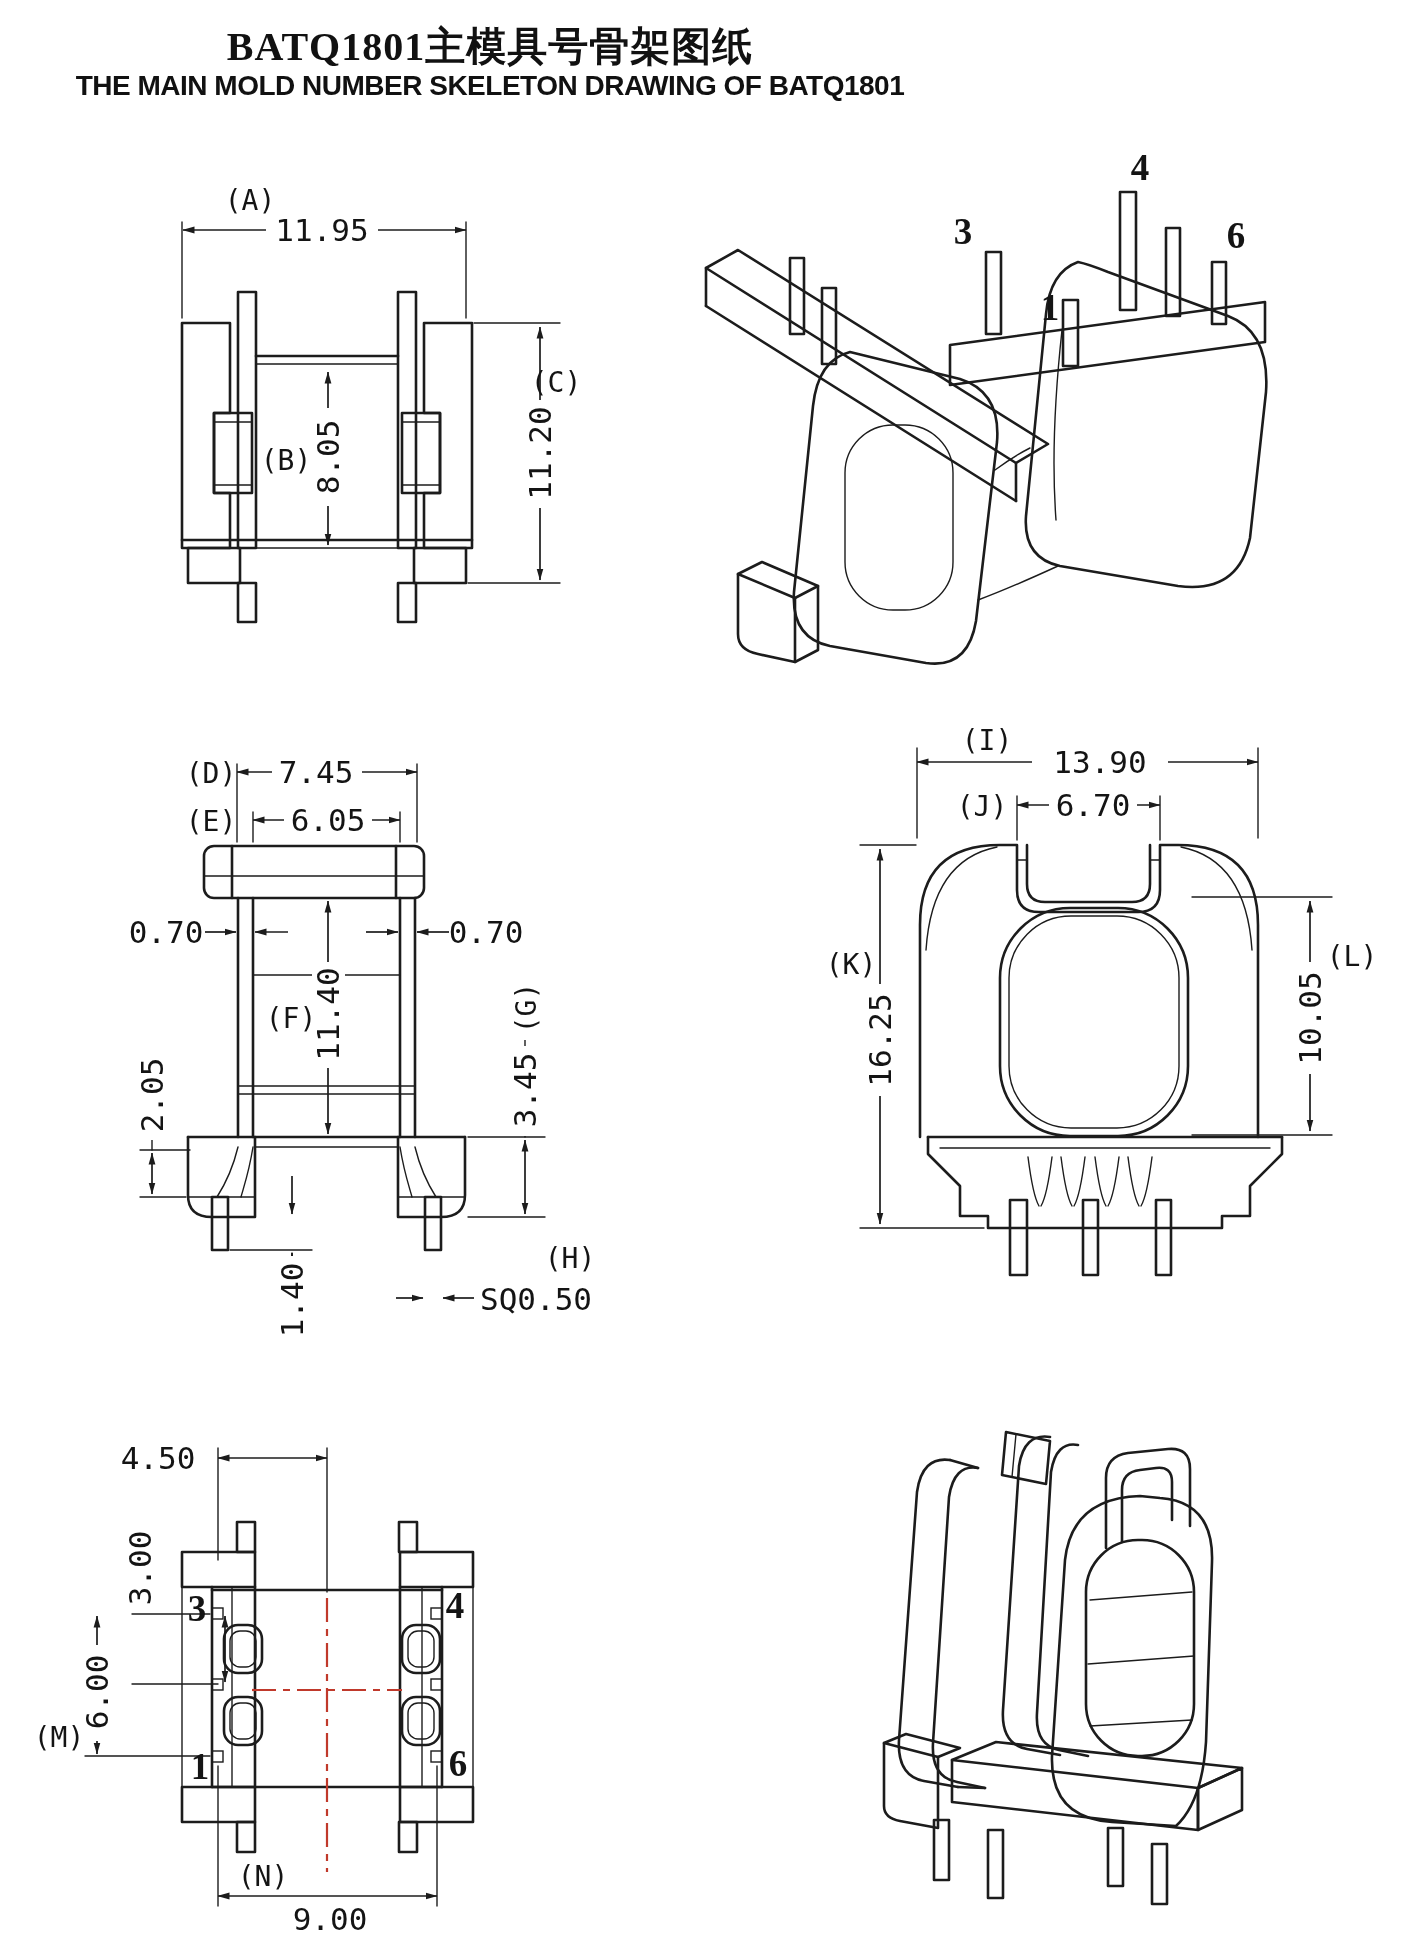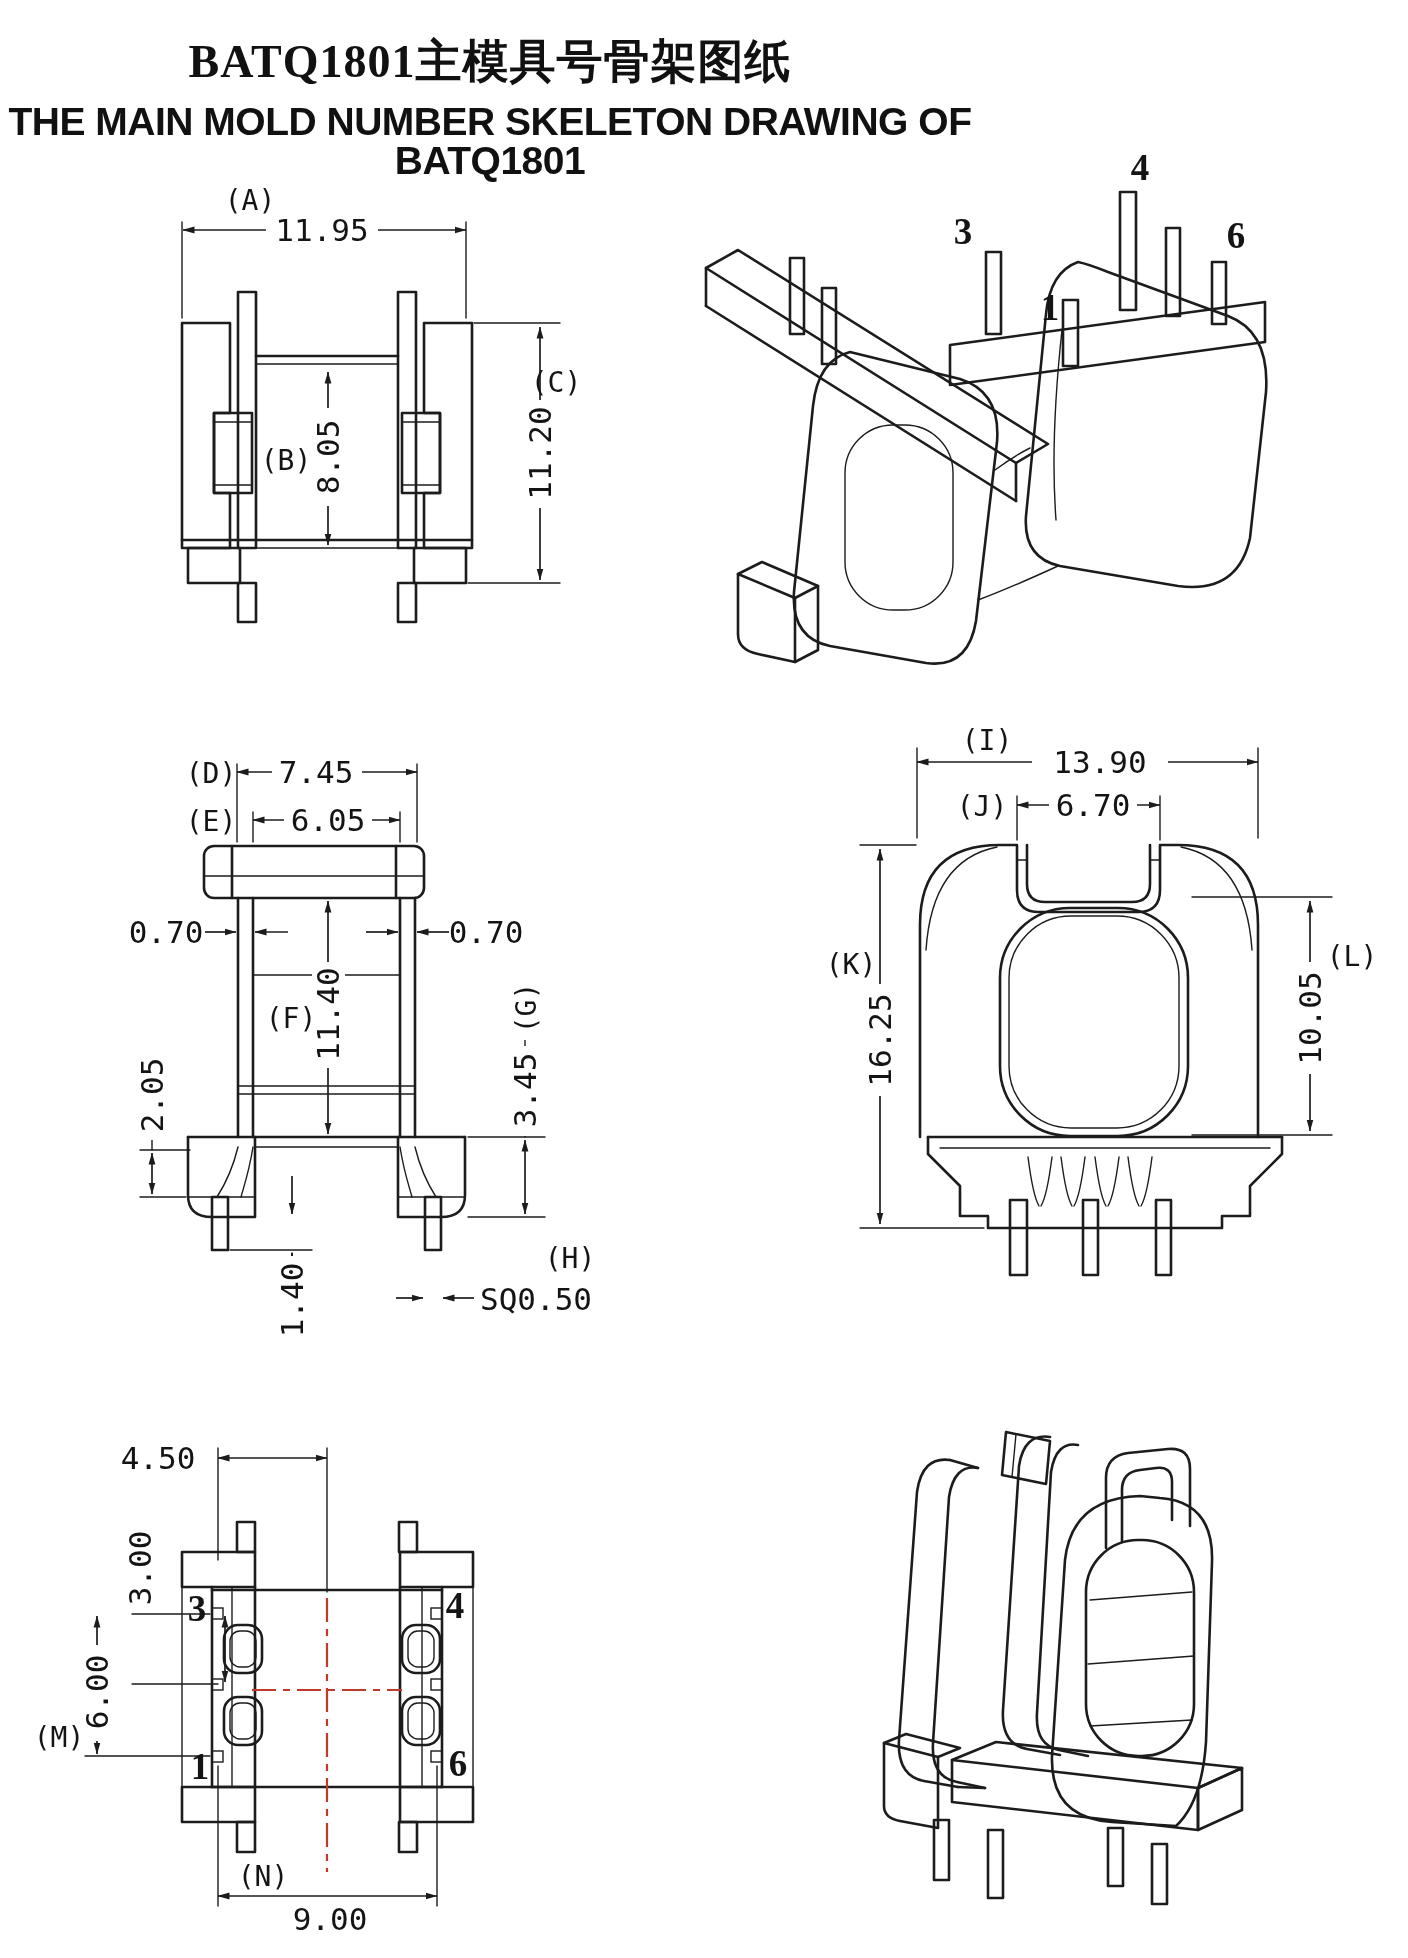--- a/index.html
+++ b/index.html
@@ -1,20 +1,20 @@
 <!DOCTYPE html>
 <html style="--line: #1c1c1c; --centerline: #c0392b; --bg: #ffffff;"><head>
 <meta charset="utf-8">
 <style>
   :root{ --line:#1c1c1c; --centerline:#c0392b; --bg:#ffffff; }
   html,body{margin:0;padding:0;background:#888;}
   .page{position:relative;width:1408px;height:1958px;background:var(--bg,#fff);margin:0 auto;overflow:hidden;}
   .hdr{position:absolute;top:22px;left:0;width:980px;text-align:center;color:#111;}
-  .hdr h1{margin:16px;font-family:"Liberation Serif","DejaVu Serif",serif;font-weight:700;font-size:46px;line-height:1.05;letter-spacing:1px;}
-  .hdr h2{margin:2px 0 0 0;font-family:"Liberation Sans","DejaVu Sans",sans-serif;font-weight:700;font-size:39px;letter-spacing:-0.5px;line-height:1.0;}
+  .hdr h1{margin:4px;font-family:"Liberation Serif","DejaVu Serif",serif;font-weight:700;font-size:40px;line-height:1.05;letter-spacing:1px;}
+  .hdr h2{margin:2px 0 0 0;font-family:"Liberation Sans","DejaVu Sans",sans-serif;font-weight:700;font-size:28px;letter-spacing:-0.5px;line-height:1.0;}
   svg{position:absolute;top:0;left:0;}
   .ln{fill:none;stroke:var(--line,#1c1c1c);stroke-width:2.6;stroke-linejoin:round;stroke-linecap:round;}
   .xl{fill:none;stroke:var(--line,#1c1c1c);stroke-width:1.4;stroke-linecap:round;}
   .dm{fill:none;stroke:var(--line,#1c1c1c);stroke-width:1.7;stroke-linecap:butt;}
   .cl{fill:none;stroke:var(--centerline,#c0392b);stroke-width:2.2;stroke-dasharray:24 7 7 7;}
   .wb{fill:var(--bg,#fff);stroke:none;}
   .dt{font-family:"DejaVu Sans Mono","Liberation Mono",monospace;font-size:31px;fill:#141414;}
   .lt{font-family:"DejaVu Sans Mono","Liberation Mono",monospace;font-size:28px;fill:#141414;}
   .pn{font-family:"Liberation Serif","DejaVu Serif",serif;font-size:37px;font-weight:700;fill:#141414;}
   .mid{text-anchor:middle;}

